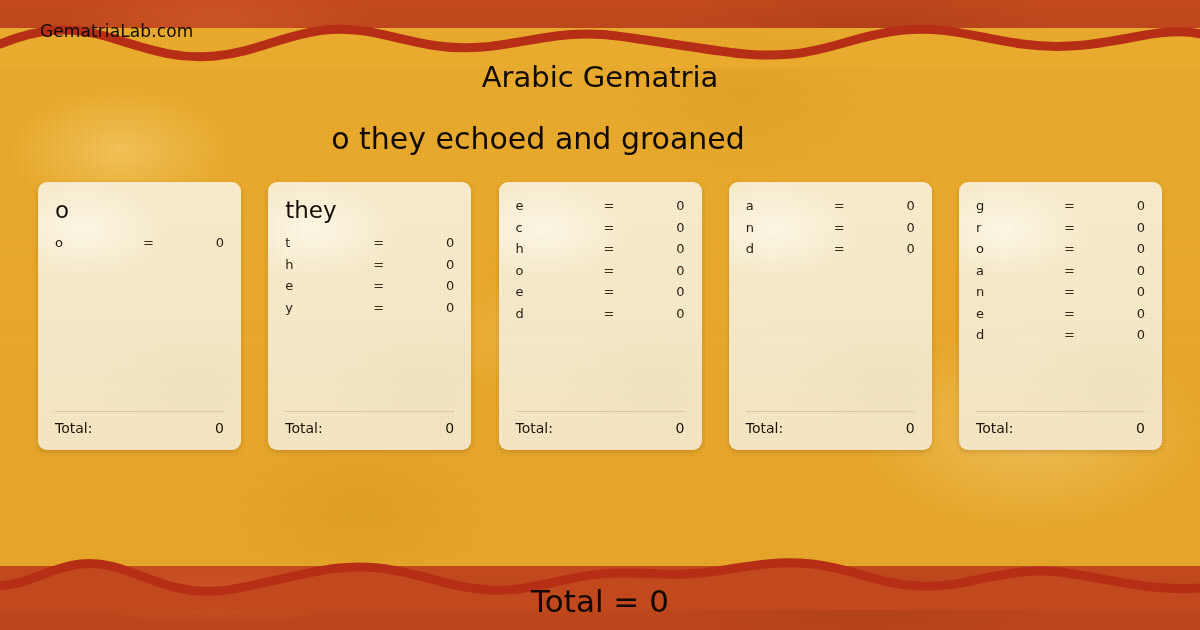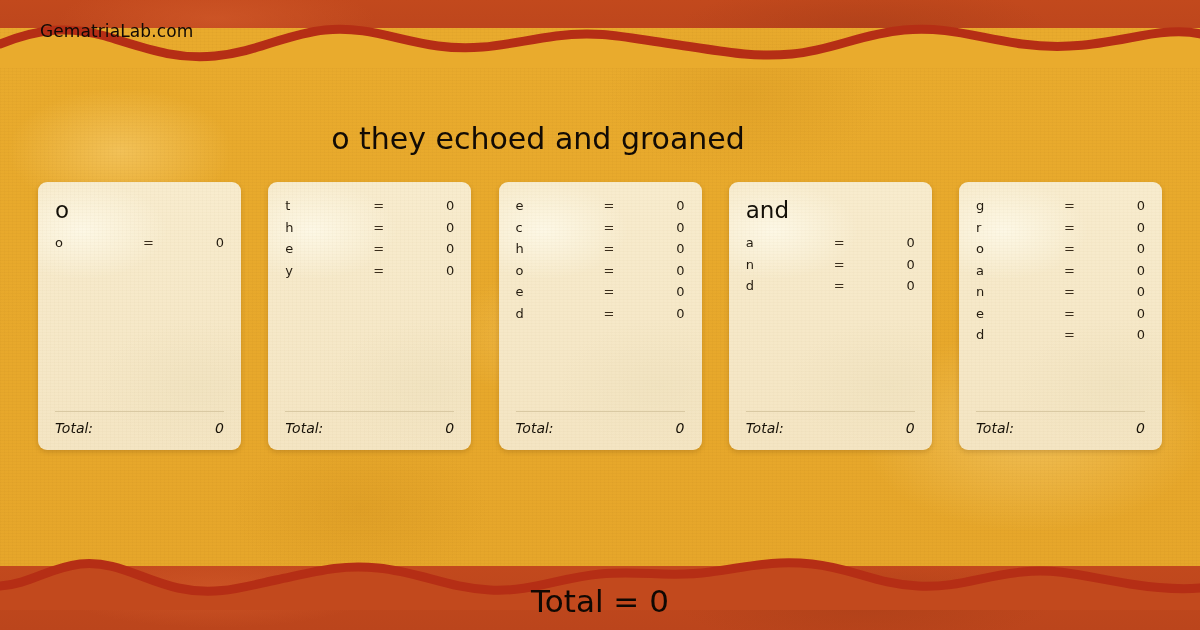--- a/index.html
+++ b/index.html
@@ -172,21 +172,20 @@
   }
 
   .total-row {
     display: flex;
     justify-content: space-between;
     align-items: baseline;
     font-size: 14px;
     color: #181208;
     position: relative;
     z-index: 2;
-    font-style: italic;
   }
 
   
   .grand-total {
     position: absolute;
     bottom: 11px;
     left: 0;
     width: 1200px;
     text-align: center;
     font-size: 31px;
@@ -221,39 +220,41 @@
              C958,38 982,26 1022,22 C1062,18 1090,28 1130,34 C1156,38 1178,40 1200,38
              L1200,60 L0,60 Z" fill="#c2491d"></path>
     <path d="M0,36 C30,34 48,18 80,14 C116,10 142,30 178,38 C214,46 240,38 276,30
              C314,22 340,14 378,18 C420,22 448,38 490,40 C532,42 558,28 600,24
              C642,20 668,28 710,22 C748,17 772,10 812,14 C852,18 876,34 918,36
              C958,38 982,26 1022,22 C1062,18 1090,28 1130,34 C1156,38 1178,40 1200,38" fill="none" stroke="#b52e15" stroke-width="9" stroke-linecap="round"></path>
   </svg>
 
   <div class="watermark">GematriaLab.com</div>
 
+  <div class="title">Arabic Gematria</div>
   <div class="subtitle">o they echoed and groaned</div>
 
   <div class="cards">
       <div class="card">
         <div class="card-title">o</div>
         <div class="rows">
           <div class="row">
             <span class="letter">o</span>
             <span class="eq">=</span>
             <span class="val">0</span>
           </div>
         </div>
         <div class="divider"></div>
         <div class="total-row">
           <span>Total:</span>
           <span>0</span>
         </div>
       </div>
       <div class="card">
+        <div class="card-title">they</div>
         <div class="rows">
           <div class="row">
             <span class="letter">t</span>
             <span class="eq">=</span>
             <span class="val">0</span>
           </div>
           <div class="row">
             <span class="letter">h</span>
             <span class="eq">=</span>
             <span class="val">0</span>
@@ -308,21 +309,20 @@
             <span class="val">0</span>
           </div>
         </div>
         <div class="divider"></div>
         <div class="total-row">
           <span>Total:</span>
           <span>0</span>
         </div>
       </div>
       <div class="card">
-        <div class="card-title">and</div>
         <div class="rows">
           <div class="row">
             <span class="letter">a</span>
             <span class="eq">=</span>
             <span class="val">0</span>
           </div>
           <div class="row">
             <span class="letter">n</span>
             <span class="eq">=</span>
             <span class="val">0</span>

